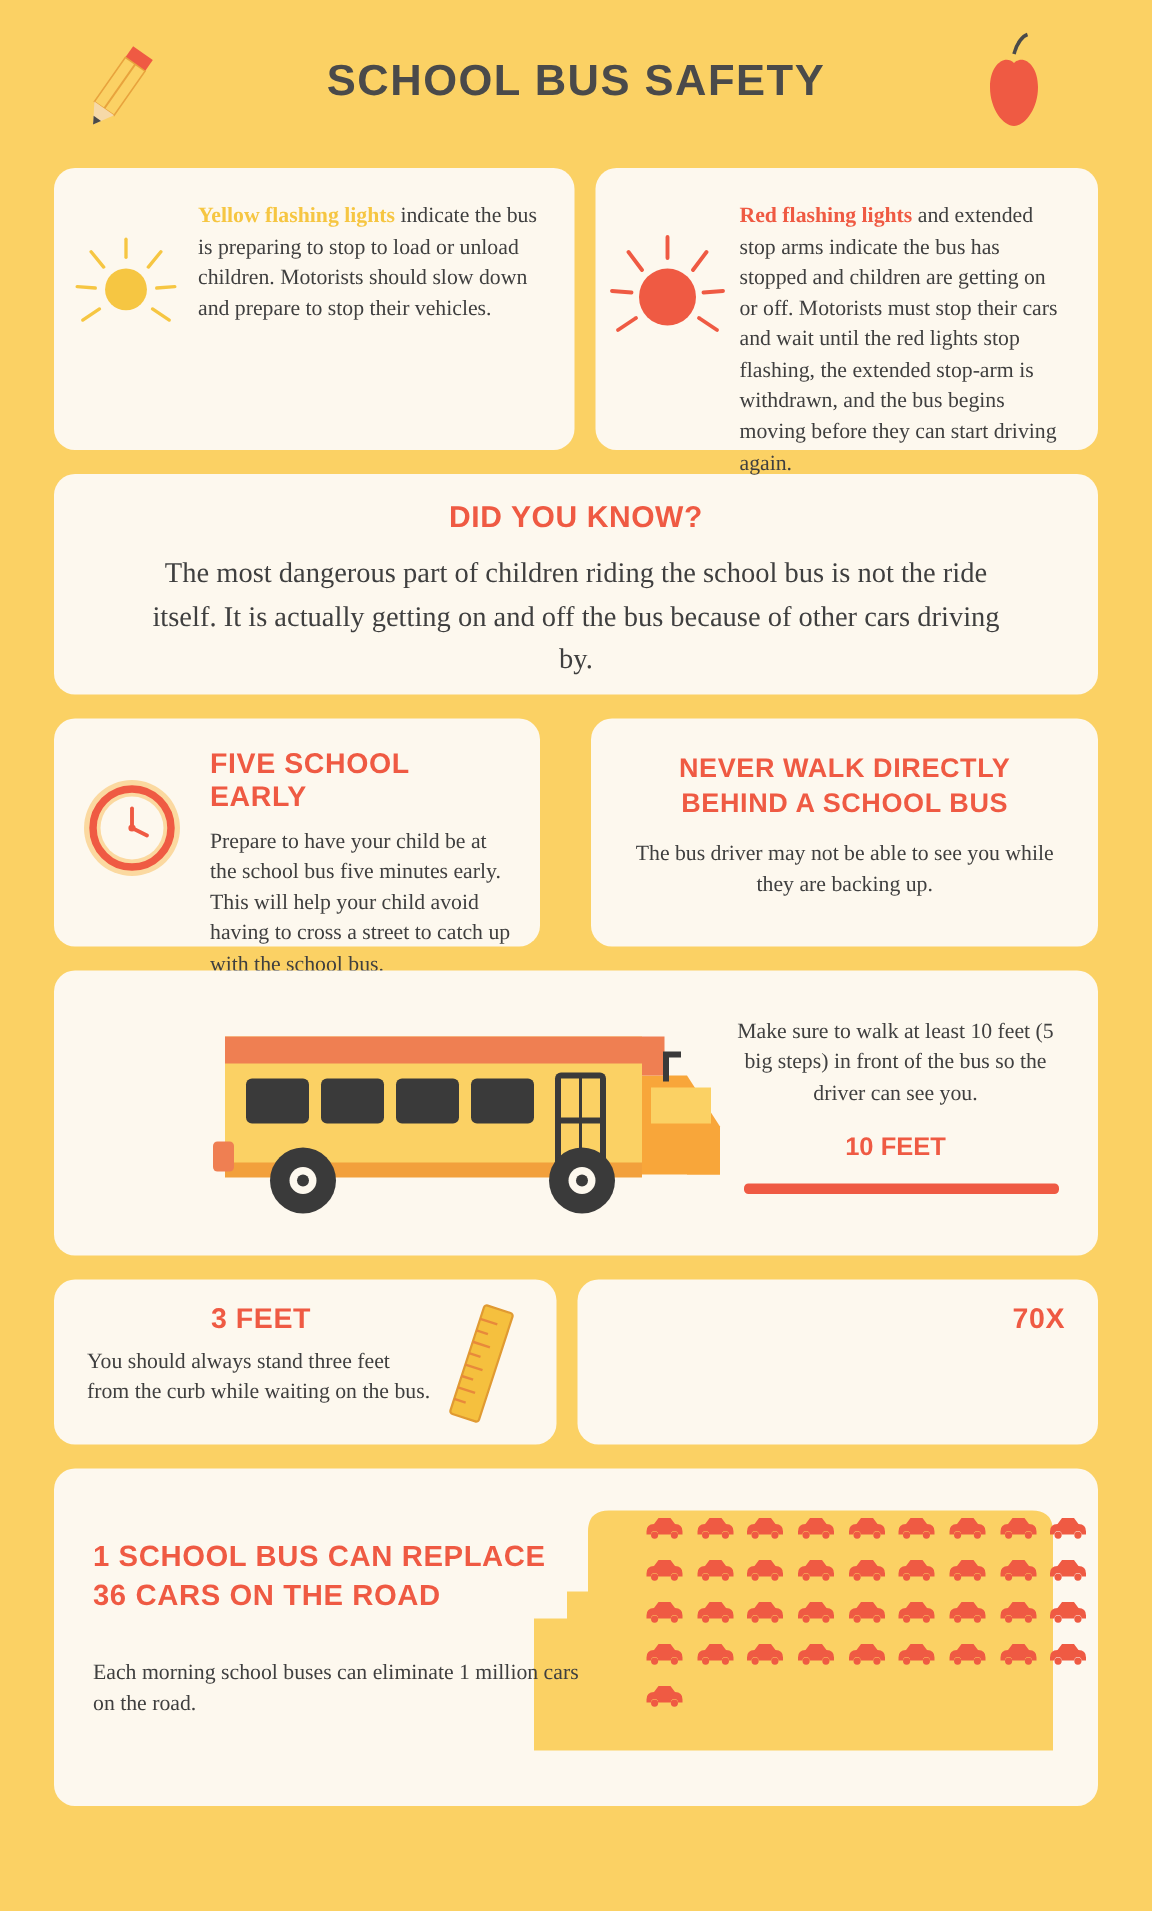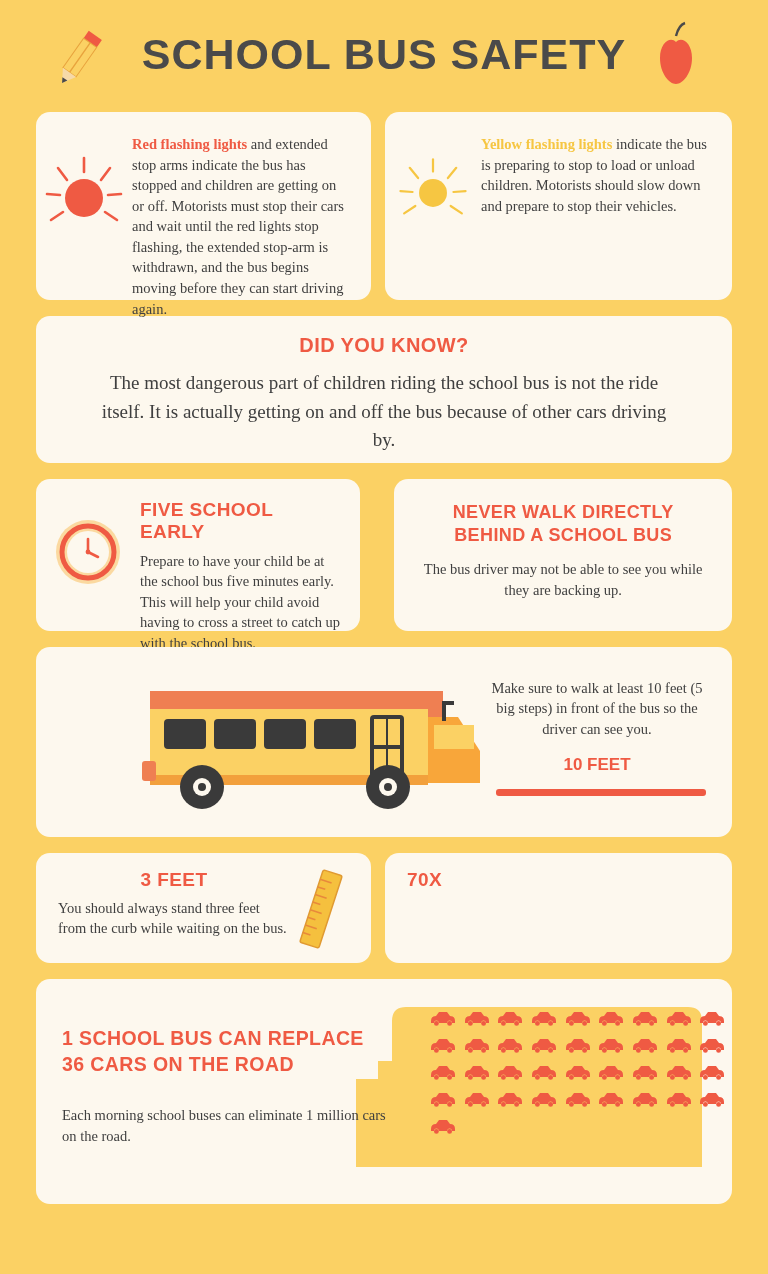--- a/index.html
+++ b/index.html
@@ -16,21 +16,21 @@
   .header {
     height: 108px;
     display: flex;
     align-items: center;
     justify-content: center;
     position: relative;
   }
   .title {
     font-family: "Liberation Sans", sans-serif;
     font-weight: bold;
-    font-size: 43px;
+    font-size: 29px;
     letter-spacing: 1px;
     color: #4a4a4a;
     text-align: center;
   }
   .pencil { position: absolute; left: 8px; top: 22px; }
   .apple  { position: absolute; right: 18px; top: 18px; }
 
   
   .card {
     background: #fdf8ee;
@@ -87,21 +87,21 @@
   }
   .feet-bar {
     position: absolute; right: 26px; top: 142px; width: 210px; height: 7px;
     background: #ef5a43; border-radius: 3px;
   }
 
   
   .r5 { margin-top: 16px; height: 110px; }
   .r5 .c1 { width: 336px; position: relative; padding: 16px 22px; }
   .r5 .c2 { width: 348px; padding: 16px 22px; text-align: center;}
-  .r5 h3 { font-size: 19px; margin-bottom: 7px; text-align: left;}
+  .r5 h3 { font-size: 19px; margin-bottom: 7px; text-align: right;}
   .r5 .c1 .inner { width: 232px; }
   .r5 .c1 h3 { text-align: center; }
   .ruler { position: absolute; right: 22px; top: 14px; }
 
   
   .last { margin-top: 16px; height: 225px; position: relative; overflow: hidden; }
   .last .copy { position: absolute; left: 26px; top: 46px; width: 330px; }
   .last h3 { font-size: 19.5px; line-height: 1.35; margin-bottom: 28px; }
   .last p { font-size: 14.5px; line-height: 1.42; color: #3f3f3f; }
   .carGrid {
@@ -133,58 +133,58 @@
 
     <span class="apple">
       <svg width="76" height="76" viewBox="0 0 76 76">
         <path d="M38 18 C40 10 44 6 47 5" stroke="#4a4a4a" stroke-width="2.4" fill="none"></path>
         <path d="M22 40 C22 25 32 18 38 24 C44 18 54 25 54 40 C54 55 45 66 38 66 C31 66 22 55 22 40 Z" fill="#ef5a43"></path>
       </svg>
     </span>
   </div>
 
   <div class="row r1">
+
+    <div class="card c2">
+      <div class="sun-wrap">
+        <svg width="80" height="80" viewBox="0 0 86 86">
+          <circle cx="43" cy="44" r="15" fill="#f6c642"></circle>
+          <g stroke="#f6c642" stroke-width="2.4" stroke-linecap="round">
+            <line x1="43" y1="8" x2="43" y2="21"></line>
+            <line x1="18" y1="17" x2="27" y2="28"></line>
+            <line x1="68" y1="17" x2="59" y2="28"></line>
+            <line x1="8" y1="42" x2="21" y2="43"></line>
+            <line x1="78" y1="42" x2="65" y2="43"></line>
+            <line x1="12" y1="66" x2="24" y2="58"></line>
+            <line x1="74" y1="66" x2="62" y2="58"></line>
+          </g>
+        </svg>
+      </div>
+      <div class="txt body-text">
+        <span class="yellowword">Yellow flashing lights</span><span> indicate the bus is preparing to stop to load or unload children. Motorists should slow down and prepare to stop their vehicles.</span>
+      </div>
+    </div>
 
     <div class="card c1">
       <div class="sun-wrap">
         <svg width="86" height="86" viewBox="0 0 86 86">
           <circle cx="43" cy="46" r="19" fill="#ef5a43"></circle>
           <g stroke="#ef5a43" stroke-width="2.6" stroke-linecap="round">
             <line x1="43" y1="6" x2="43" y2="20"></line>
             <line x1="17" y1="16" x2="26" y2="28"></line>
             <line x1="69" y1="16" x2="60" y2="28"></line>
             <line x1="6" y1="42" x2="19" y2="43"></line>
             <line x1="80" y1="42" x2="67" y2="43"></line>
             <line x1="10" y1="68" x2="22" y2="60"></line>
             <line x1="76" y1="68" x2="64" y2="60"></line>
           </g>
         </svg>
       </div>
       <div class="txt body-text">
         <span class="red">Red flashing lights</span><span> and extended stop arms indicate the bus has stopped and children are getting on or off. Motorists must stop their cars and wait until the red lights stop flashing, the extended stop-arm is withdrawn, and the bus begins moving before they can start driving again.</span>
-      </div>
-    </div>
-
-    <div class="card c2">
-      <div class="sun-wrap">
-        <svg width="80" height="80" viewBox="0 0 86 86">
-          <circle cx="43" cy="44" r="15" fill="#f6c642"></circle>
-          <g stroke="#f6c642" stroke-width="2.4" stroke-linecap="round">
-            <line x1="43" y1="8" x2="43" y2="21"></line>
-            <line x1="18" y1="17" x2="27" y2="28"></line>
-            <line x1="68" y1="17" x2="59" y2="28"></line>
-            <line x1="8" y1="42" x2="21" y2="43"></line>
-            <line x1="78" y1="42" x2="65" y2="43"></line>
-            <line x1="12" y1="66" x2="24" y2="58"></line>
-            <line x1="74" y1="66" x2="62" y2="58"></line>
-          </g>
-        </svg>
-      </div>
-      <div class="txt body-text">
-        <span class="yellowword">Yellow flashing lights</span><span> indicate the bus is preparing to stop to load or unload children. Motorists should slow down and prepare to stop their vehicles.</span>
       </div>
     </div>
   </div>
 
   <div class="card dyk">
     <h2 class="head-red">DID YOU KNOW?</h2>
     <p>The most dangerous part of children riding the school bus is not the ride itself. It is actually getting on and off the bus because of other cars driving by.</p>
   </div>
 
   <div class="row r3">

